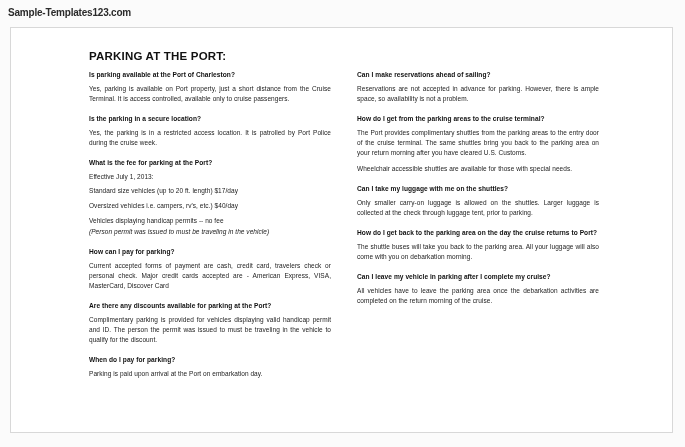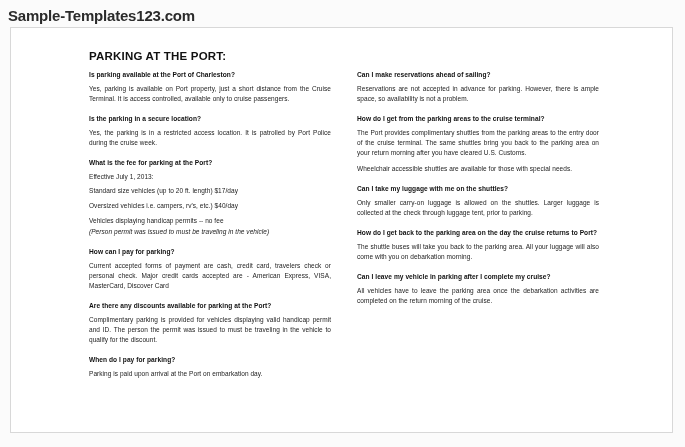--- a/index.html
+++ b/index.html
@@ -18,21 +18,21 @@
     position: absolute;
     left: 0; top: 0;
     width: 685px;
     height: 447px;
     background: #fbfbfb;
   }
   .watermark {
     position: absolute;
     left: 8px;
     top: 7px;
-    font-size: 15px;
+    font-size: 10px;
     font-weight: bold;
     color: #2b2b2b;
     letter-spacing: -0.2px;
     font-family: "Liberation Sans", sans-serif;
   }
   .doc {
     position: absolute;
     left: 10px;
     top: 27px;
     width: 663px;

